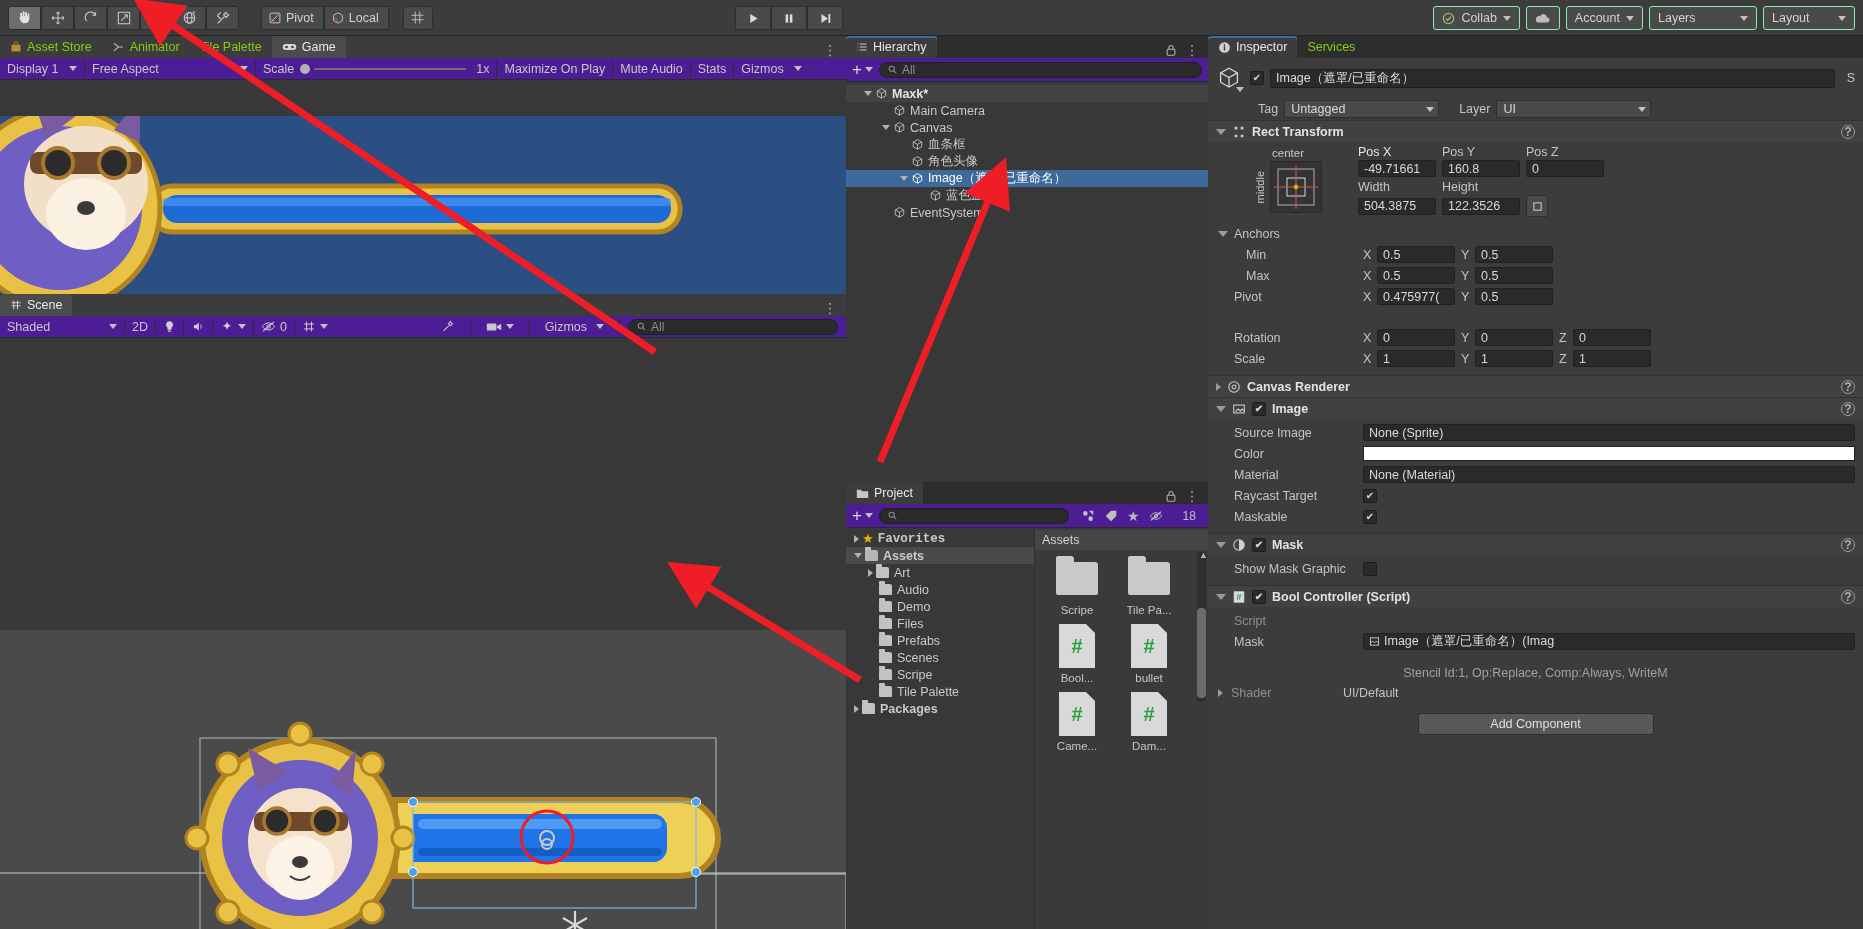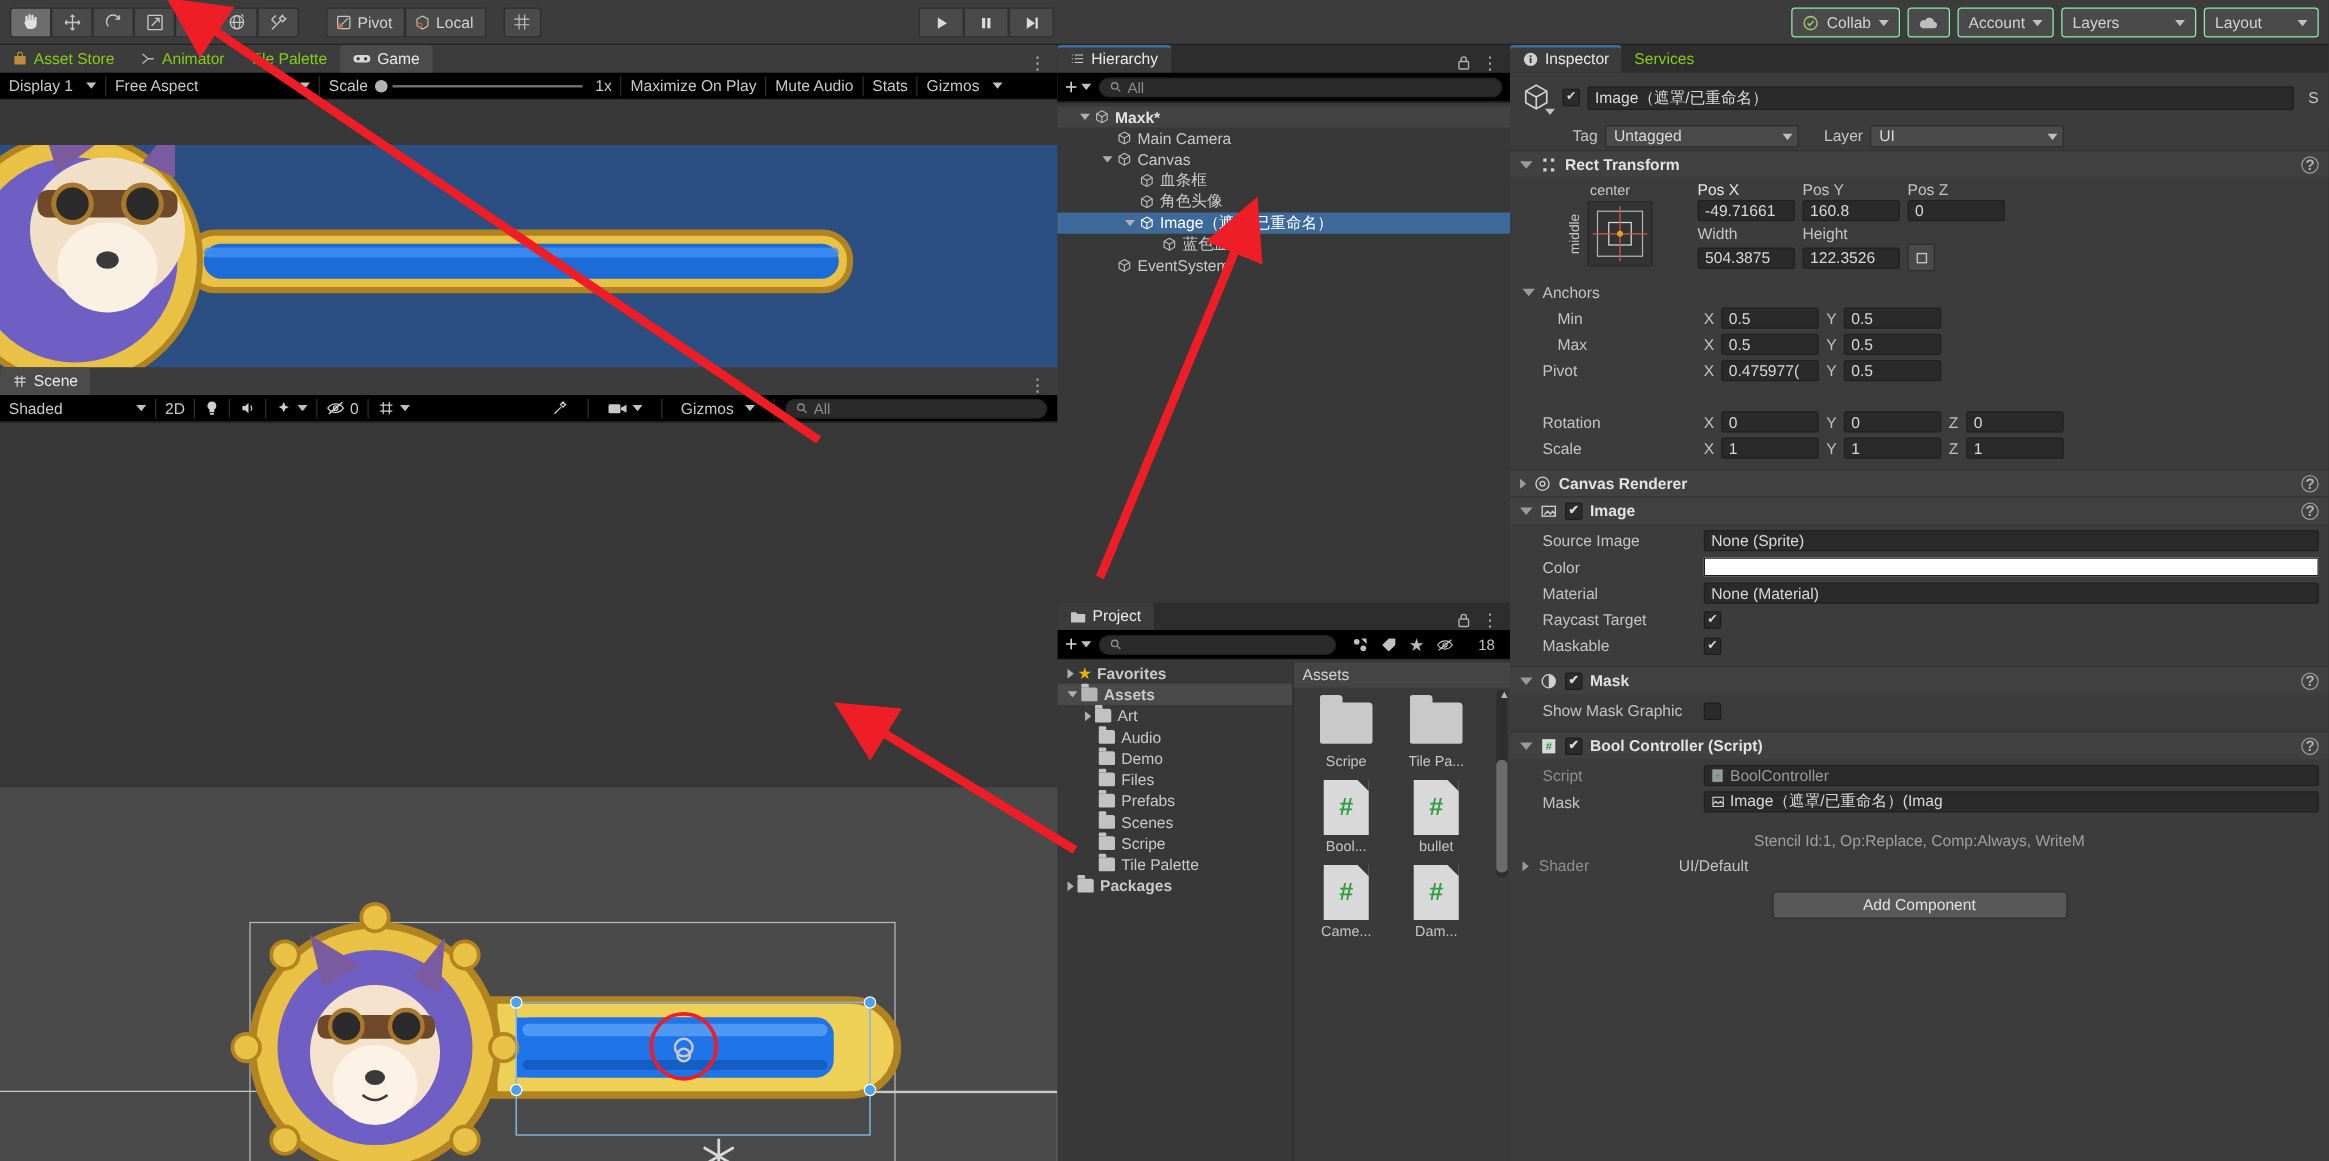--- a/index.html
+++ b/index.html
@@ -49,21 +49,21 @@
   
   .panel { position:absolute; background:#383838; }
   .tabbar { height:22px; background:#3c3c3c; display:flex; align-items:flex-end; position:relative; }
   .tab {
     height:22px; display:flex; align-items:center; gap:5px; padding:0 10px;
     font-size:12.5px; color:#84cc16; background:transparent; cursor:pointer;
     border-top-left-radius:3px; border-top-right-radius:3px;
   }
   .tab.sel { background:#4b4b4b; color:#e8e8e8; }
 
-  .subbar { height:22px; background:#000000; display:flex; align-items:center;
+  .subbar { height:22px; background:#4c1d95; display:flex; align-items:center;
             border-bottom:1px solid #2a2a2a; font-size:12.5px; }
   .sb-item { display:flex; align-items:center; gap:4px; padding:0 7px; height:20px; color:#c8c8c8; cursor:pointer; }
   .sb-sep { width:1px; height:16px; background:#2c2c2c; }
   .caret { width:0;height:0;border-left:4px solid transparent;border-right:4px solid transparent;border-top:5px solid #c0c0c0; }
   .caret-r { width:0;height:0;border-top:4px solid transparent;border-bottom:4px solid transparent;border-left:5px solid #9a9a9a; }
   .caret-d { width:0;height:0;border-left:5px solid transparent;border-right:5px solid transparent;border-top:6px solid #9a9a9a; }
 
   .searchfield {
     height:16px; background:#2a2a2a; border:1px solid #202020; border-radius:8px;
     display:flex; align-items:center; padding:0 8px; gap:5px; color:#8d8d8d; font-size:12px;
@@ -656,21 +656,21 @@
             </svg>
           <span style="font-size:12px;">18</span>
         </span>
       </div>
     </div>
     <div style="position:absolute; left:0; top:48px; width:188px; bottom:0; overflow:hidden;" id="project-tree">
         <div class="prow">
           <span style="display:inline-block;width:8px"></span>
           <span class="arrow-r"></span>
           <span class="star">★</span>
-          <span style="font-weight:bold;">Favorites</span>
+          <span style="font-weight:bold;font-family:Liberation Mono, monospace;">Favorites</span>
         </div>
         <div class="prow sel">
           <span style="display:inline-block;width:8px"></span>
           <span class="arrow-t"></span>
           <span class="folder open"></span>
           <span style="font-weight:bold;">Assets</span>
         </div>
         <div class="prow">
           <span style="display:inline-block;width:22px"></span>
           <span class="arrow-r"></span>
@@ -978,27 +978,20 @@
           <rect x="2" y="1.5" width="12" height="13" fill="#d9d9d9"></rect>
           <text x="8" y="11.5" font-size="10" text-anchor="middle" fill="#2e9e41" font-family="Liberation Sans">#</text>
         </svg>
       <div class="chk on"></div>
       <span>Bool Controller (Script)</span>
       <span class="help">?</span>
     </div>
     <div class="comp-body">
       <div class="frow">
         <div class="flabel" style="color:#8e8e8e;">Script</div>
-        <div class="fval" style="flex:1; margin-right:8px; color:#9a9a9a; gap:5px;">
-          <svg width="10" height="11" viewBox="0 0 12 13">
-              <rect x="1" y="0.5" width="10" height="12" fill="#9a9a9a"></rect>
-              <text x="6" y="9.5" font-size="8" text-anchor="middle" fill="#2e9e41" font-family="Liberation Sans">#</text>
-            </svg>
-          <span>BoolController</span>
-        </div>
       </div>
       <div class="frow">
         <div class="flabel">Mask</div>
         <div class="fval" style="flex:1; margin-right:8px; gap:4px;">
           <svg width="11" height="11" viewBox="0 0 12 12" fill="none" stroke="#d0d0d0" stroke-width="1">
               <rect x="1.5" y="2" width="9" height="8"></rect>
               <path d="M1.5 8l2.5-2.5L6 7.5 8 5.5l2.5 2.5"></path>
             </svg>
           <span>Image（遮罩/已重命名）(Imag</span>
         </div>

